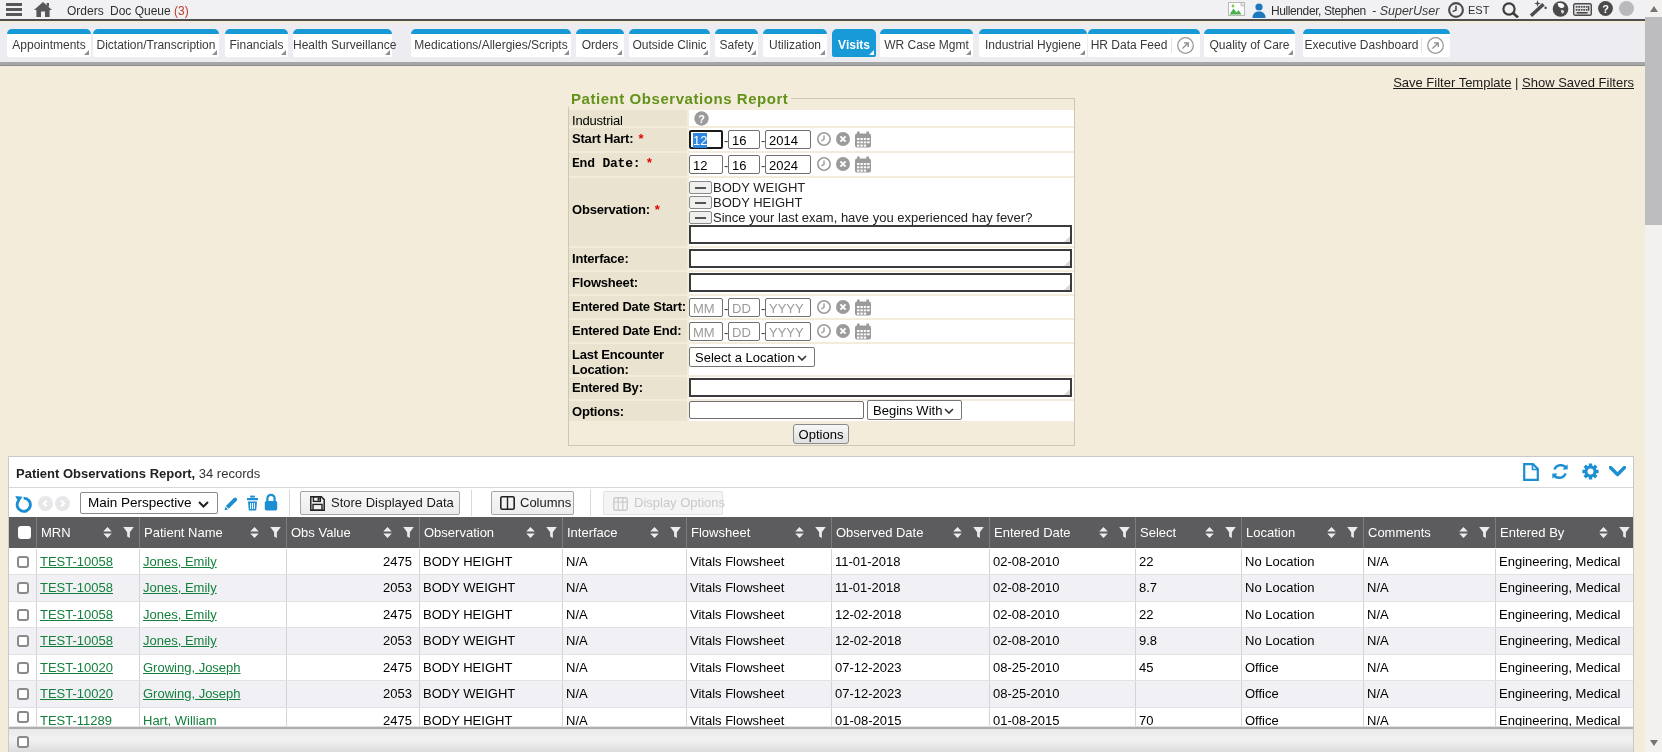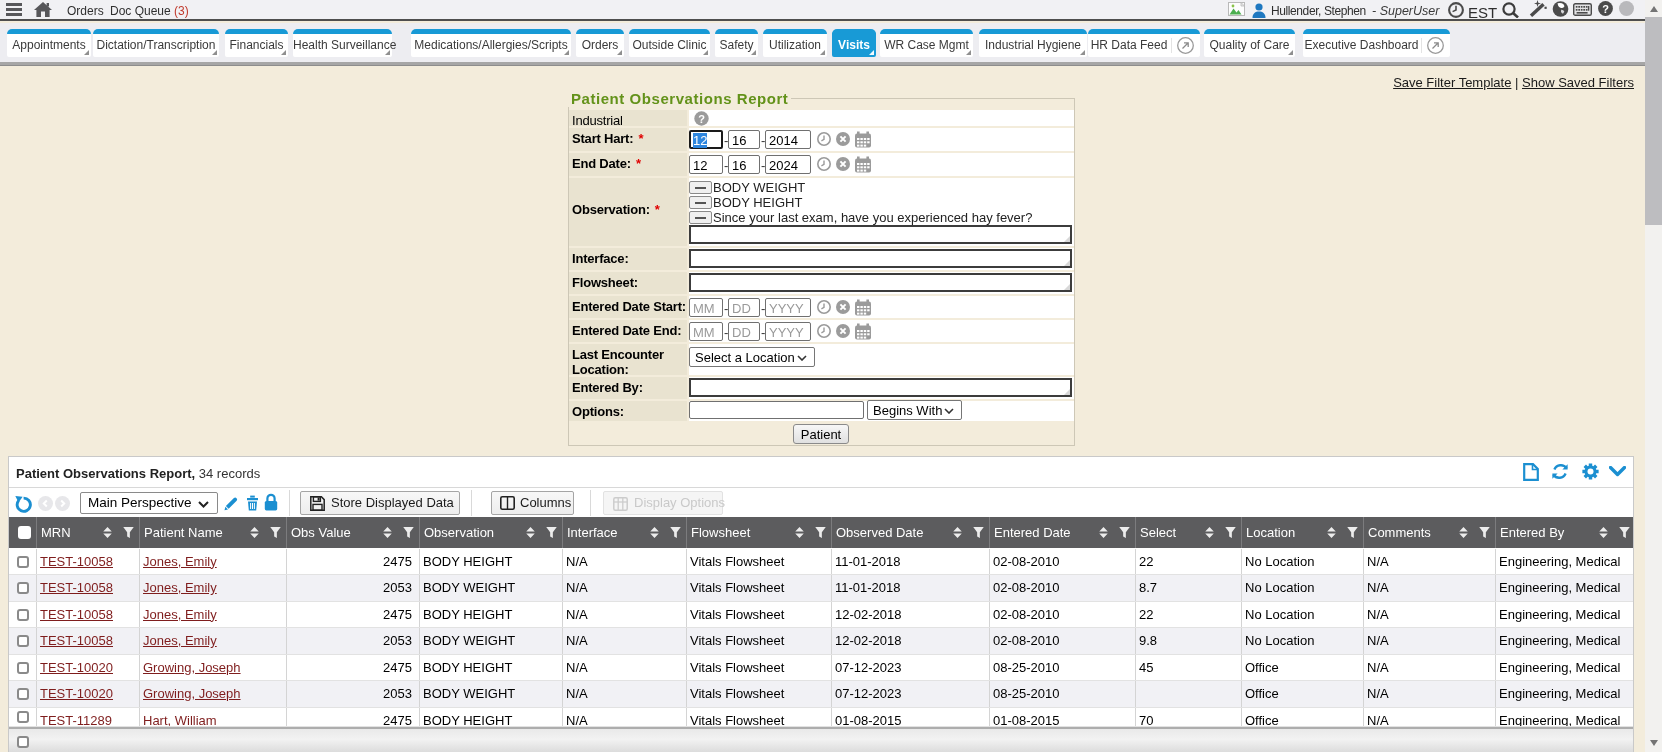--- a/index.html
+++ b/index.html
@@ -35,21 +35,21 @@
 #ptitle { position:absolute; left:9px; top:457px; width:1624px; height:31px; border-bottom:1px solid #d8d8d8; font-size:13px; color:#222; }
 .tsep { position:absolute; top:490px; width:1px; height:26px; background:#d9d9d9; }
 .tbtn { position:absolute; top:491px; height:24px; background:linear-gradient(#f8f8f8,#ededed); border:1px solid #a5a5a5; border-radius:2px; font-size:13px; color:#1a1a1a; white-space:nowrap; }
 .tbtn.dis { background:#f5f5f5; border-color:#e2e2e2; color:#c9c9c9; }
 #ghead { position:absolute; left:9px; top:517px; width:1624px; height:31px; background:#5c5c5e; }
 .hcell { position:absolute; top:517px; height:31px; border-left:1px solid #7c7c7e; color:#fff; font-size:13px; font-weight:normal; }
 .hcell .t { position:absolute; left:4px; top:8px; white-space:nowrap; }
 .grow { position:absolute; left:9px; width:1624px; border-bottom:1px solid #e2e2e2; }
 .gcell { position:absolute; top:0; height:100%; font-size:13px; color:#000; padding:5px 0 0 4px; white-space:nowrap; overflow:hidden; }
 .gcv { position:absolute; top:0; bottom:0; width:1px; background:#d4d4d4; }
-.glink { text-decoration:underline; color:#7f1d1d; }
+.glink { text-decoration:underline; color:#15803d; }
 .rcb { position:absolute; width:12px; height:12px; background:#fff; border:2px solid #8a8a8a; border-radius:3px; }
 #gfoot { position:absolute; left:9px; top:726.5px; width:1624px; height:25.5px; background:linear-gradient(180deg,#e9e9e9,#f2f2f2 45%,#dcdcdc); border-top:2px solid #adadad; }
 #sbar { position:absolute; left:1645px; top:0; width:17px; height:752px; background:#f2f1ef; z-index:10; }
 #sthumb { position:absolute; left:1645px; top:17px; width:17px; height:208px; background:#bdbdc0; z-index:11; }
 svg { display:block; }
 </style>
 </head>
 <body>
 
 <div id="topbar"></div>
@@ -73,21 +73,21 @@
 <svg style="position:absolute;left:1252px;top:3px;" width="14" height="15" viewBox="0 0 14 15">
     <circle cx="7" cy="4" r="3.6" fill="#1e78c0"></circle>
     <path d="M0.5 15 C0.5 10.5 3.5 8.6 7 8.6 C10.5 8.6 13.5 10.5 13.5 15 Z" fill="#1e78c0"></path>
   </svg>
 <div class="txt" style="left:1271px;font-size:12px;letter-spacing:-0.4px">Hullender, Stephen</div>
 <div class="txt" style="left:1372px;font-style:italic;color:#3a3a3a;font-size:12.5px">- SuperUser</div>
 <svg style="position:absolute;left:1448px;top:2px;" width="16" height="16" viewBox="0 0 16 16">
     <circle cx="8" cy="8" r="6.9" fill="none" stroke="#4b4b4b" stroke-width="2.1"></circle>
     <path d="M8 3.8 L8 8 L4.6 9.6" fill="none" stroke="#4b4b4b" stroke-width="1.6"></path>
   </svg>
-<div class="txt" style="left:1468px;font-size:15px">EST</div>
+<div class="txt" style="left:1468px;font-size:11px">EST</div>
 <svg style="position:absolute;left:1502px;top:2px;" width="17" height="16" viewBox="0 0 17 16">
     <circle cx="7" cy="7" r="5.6" fill="none" stroke="#3c3c3c" stroke-width="2.2"></circle>
     <line x1="11" y1="11" x2="16" y2="15.5" stroke="#3c3c3c" stroke-width="2.6"></line>
   </svg>
 <svg style="position:absolute;left:1529px;top:0px;" width="19" height="17" viewBox="0 0 19 17">
     <line x1="2" y1="15.8" x2="14.5" y2="4.2" stroke="#4b4b4b" stroke-width="3.4"></line>
     <path d="M8.5 0 L9.3 2.7 L12 3.5 L9.3 4.3 L8.5 7 L7.7 4.3 L5 3.5 L7.7 2.7 Z" fill="#4b4b4b"></path>
     <rect x="15.5" y="6.7" width="2.2" height="2.2" fill="#4b4b4b"></rect>
   </svg>
 <svg style="position:absolute;left:1551.5px;top:1px;" width="17" height="16" viewBox="0 0 17 16">
@@ -150,21 +150,21 @@
       <path d="M5.5 11.5 L11 6 M7 5.8 L11.2 5.8 L11.2 10" fill="none" stroke="#8b8b8b" stroke-width="1.3"></path>
     </svg>
   </div>
 <div id="savelinks"><span>Save Filter Template</span> | <span>Show Saved Filters</span></div>
 <div id="fs"></div>
 <div id="legend">Patient Observations Report</div>
 <div class="frow-l" style="top:110px;height:16px;"><span class="">Industrial</span></div>
 <div class="frow-f" style="top:110px;height:16px"></div>
 <div class="frow-l" style="top:128px;height:23px;"><span class="flbl">Start Hart:</span><span class="req">*</span></div>
 <div class="frow-f" style="top:128px;height:23px"></div>
-<div class="frow-l" style="top:153px;height:23px;"><span class="flbl">End Date:</span><span class="req">*</span></div>
+<div class="frow-l" style="top:153px;height:23px;font-family:Liberation Mono, monospace;"><span class="flbl">End Date:</span><span class="req">*</span></div>
 <div class="frow-f" style="top:153px;height:23px"></div>
 <div class="frow-l" style="top:178px;height:68px;padding-top:24px;"><span class="flbl">Observation:</span><span class="req">*</span></div>
 <div class="frow-f" style="top:178px;height:68px"></div>
 <div class="frow-l" style="top:248px;height:22px;"><span class="flbl">Interface:</span></div>
 <div class="frow-f" style="top:248px;height:22px"></div>
 <div class="frow-l" style="top:272px;height:22px;"><span class="flbl">Flowsheet:</span></div>
 <div class="frow-f" style="top:272px;height:22px"></div>
 <div class="frow-l" style="top:296px;height:22px;"><span class="flbl">Entered Date Start:</span></div>
 <div class="frow-f" style="top:296px;height:22px"></div>
 <div class="frow-l" style="top:320px;height:22px;"><span class="flbl">Entered Date End:</span></div>
@@ -319,21 +319,21 @@
     </g>
   </svg>
 <div class="sel" style="left:689px;top:347px;width:126px">Select a Location<svg style="position:absolute;left:0px;top:0px;left:auto;right:7px;top:7px" width="10" height="6" viewBox="0 0 10 6">
       <path d="M1 1 L5 5 L9 1" fill="none" stroke="#333" stroke-width="1.6"></path>
     </svg></div>
 <div class="bigin" style="top:378px;height:19px"></div>
 <div class="din" style="left:689px;top:401px;width:175px;height:18px"></div>
 <div class="sel" style="left:867px;top:400px;width:95px">Begins With<svg style="position:absolute;left:0px;top:0px;left:auto;right:7px;top:7px" width="10" height="6" viewBox="0 0 10 6">
       <path d="M1 1 L5 5 L9 1" fill="none" stroke="#333" stroke-width="1.6"></path>
     </svg></div>
-<div id="searchbtn">Patient</div>
+<div id="searchbtn">Options</div>
 <div id="panel"></div>
 <div id="ptitle">
     <span style="position:absolute;left:7px;top:9px"><b>Patient Observations Report,</b> <span style="color:#333">34 records</span></span>
   </div>
 <svg style="position:absolute;left:1523px;top:463px;" width="16" height="18" viewBox="0 0 16 18">
     <path d="M1.2 1.2 L10 1.2 L14.8 6 L14.8 16.8 L1.2 16.8 Z" fill="none" stroke="#1b8fd1" stroke-width="2.2"></path>
     <path d="M9.5 1.5 L9.5 6.5 L14.5 6.5" fill="none" stroke="#1b8fd1" stroke-width="1.6"></path>
   </svg>
 <svg style="position:absolute;left:1551px;top:463px;" width="18" height="17" viewBox="0 0 18 17">
     <path d="M15.6 5.2 A7 7 0 0 0 3.4 6.5 M2.4 11.8 A7 7 0 0 0 14.6 10.5" fill="none" stroke="#1b8fd1" stroke-width="2.4"></path>

